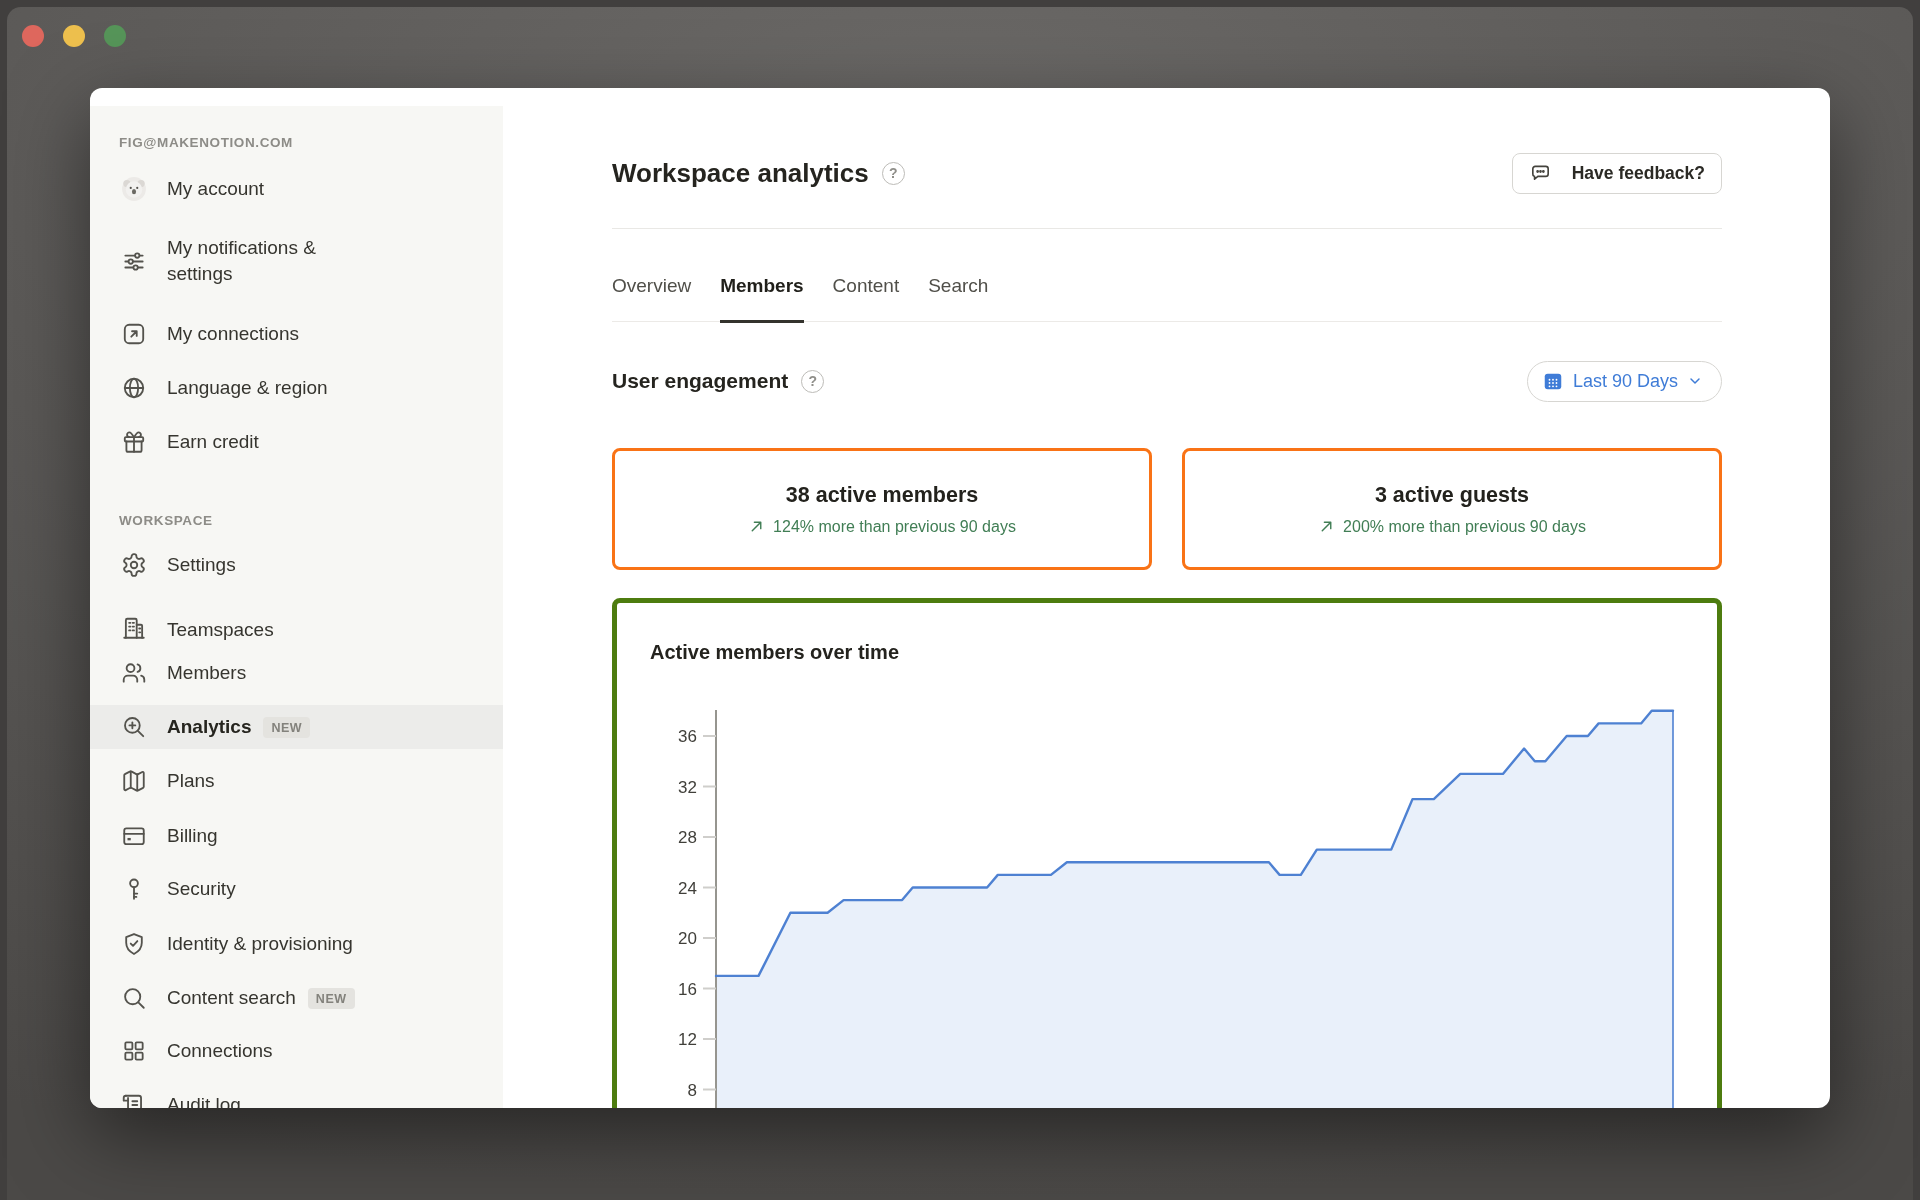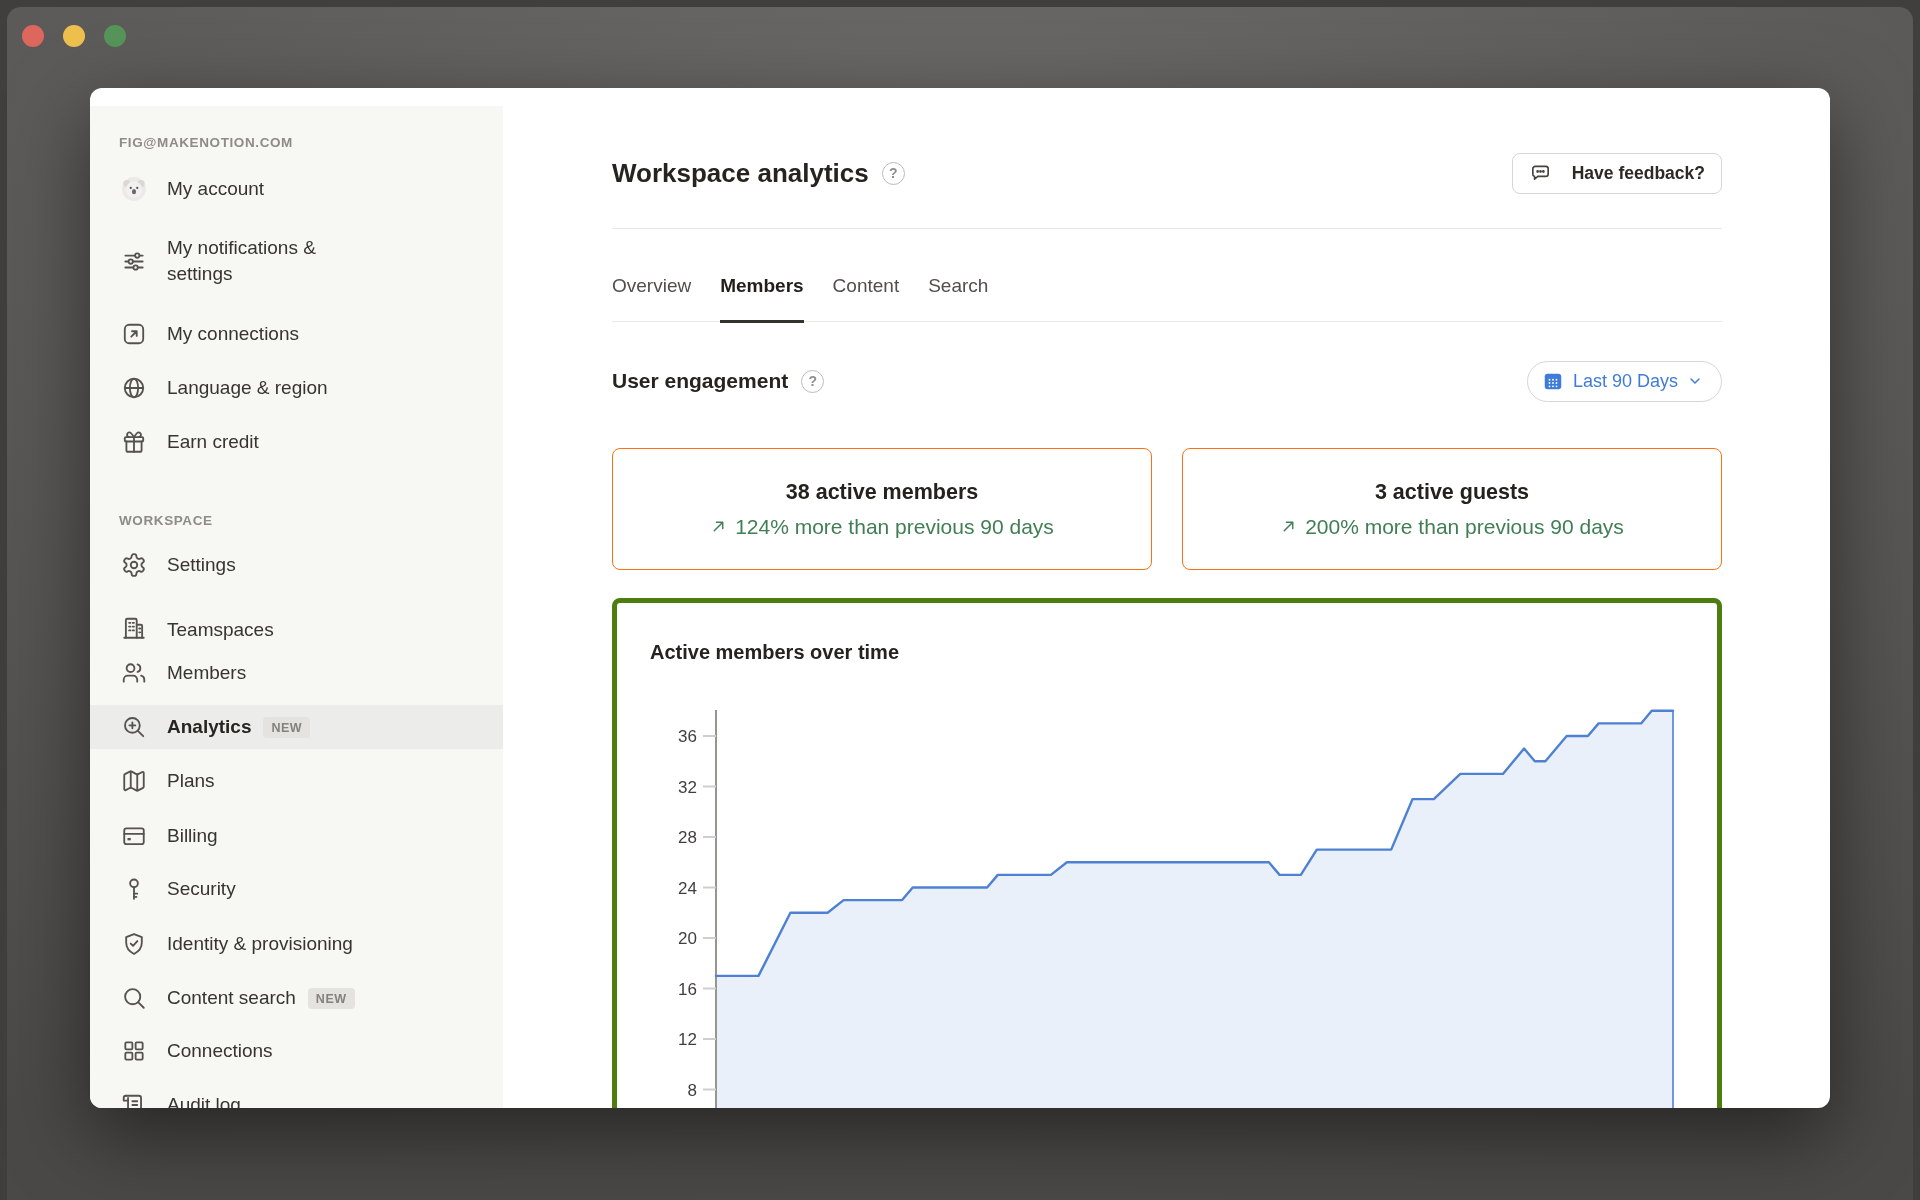--- a/index.html
+++ b/index.html
@@ -63,25 +63,25 @@
                  display:flex; align-items:center; }
   .section-title { font-size:21px; font-weight:700; color:#25241f; }
   .range-pill { margin-left:auto; height:41px; border:1px solid #d7d6d2; border-radius:21px;
                 background:#fff; display:flex; align-items:center; gap:9px; padding:0 18px 0 14px;
                 font-size:18px; font-weight:500; color:#3f7cd7; cursor:pointer; }
   .range-pill svg.cal { width:22px; height:22px; }
   .range-pill svg.chev { width:16px; height:16px; stroke:#3f7cd7; stroke-width:2.2; fill:none;
                          stroke-linecap:round; stroke-linejoin:round; }
 
   .cards { position:absolute; left:109px; top:360px; display:flex; gap:30px; }
-  .stat-card { width:540px; height:122px; border:1px solid #f97316; border-radius:8px;
+  .stat-card { width:540px; height:122px; border:3px solid #f97316; border-radius:8px;
                display:flex; flex-direction:column; align-items:center; justify-content:center; gap:10px;
                background:#fff; }
   .stat-title { font-size:21.5px; font-weight:700; color:#23221d; }
-  .stat-sub { font-size:21px; color:#417e55; display:flex; align-items:center; gap:8px; }
+  .stat-sub { font-size:16px; color:#417e55; display:flex; align-items:center; gap:8px; }
   .stat-sub svg { width:17px; height:17px; stroke:#417e55; stroke-width:2; fill:none;
                   stroke-linecap:round; stroke-linejoin:round; }
 
   .chart-card { position:absolute; left:109px; top:510px; width:1110px; height:600px;
                 border:5px solid #4d7c0f; border-radius:8px; background:#fff; }
   .chart-title { position:absolute; left:33px; top:38px; font-size:20px; font-weight:700; color:#24231e; }
   .plot { position:absolute; left:0; top:92px; width:1110px; height:418px; }
   .plot text { font-family:"Liberation Sans", sans-serif; font-size:17px; fill:#403f3a; }
 </style>
 </head>

